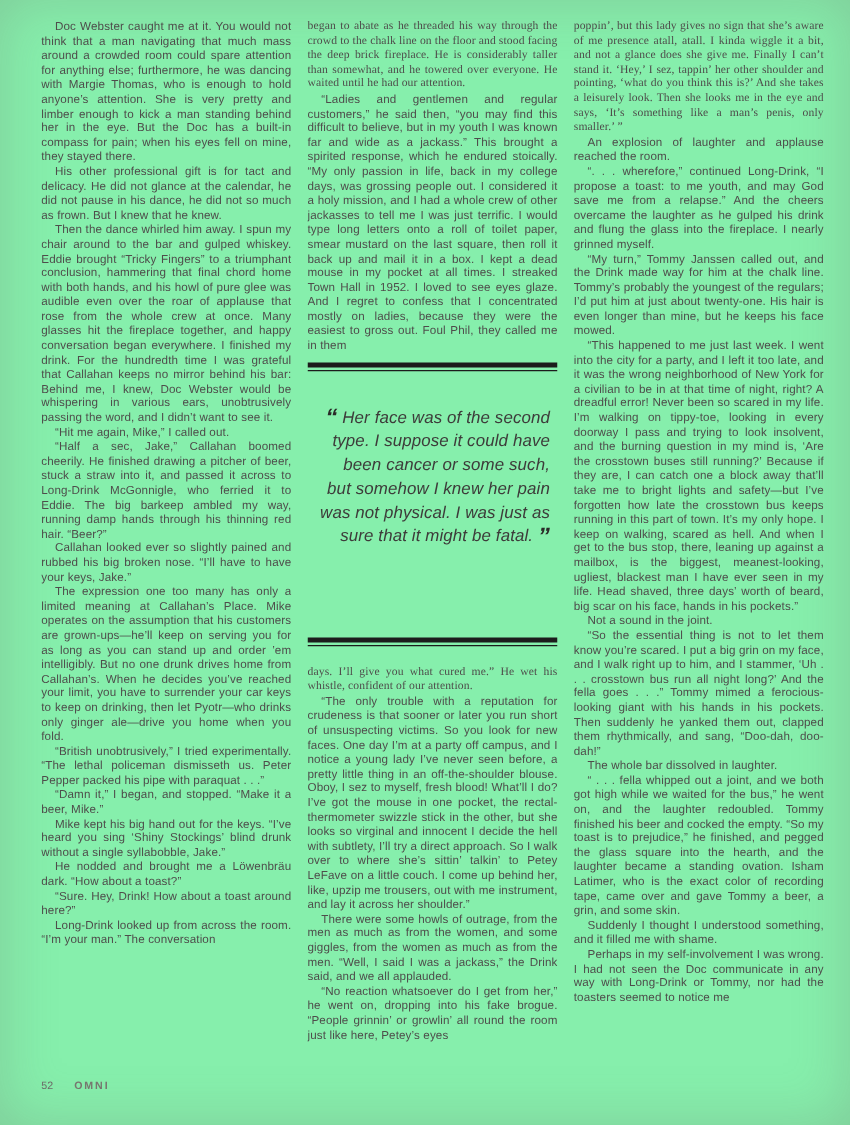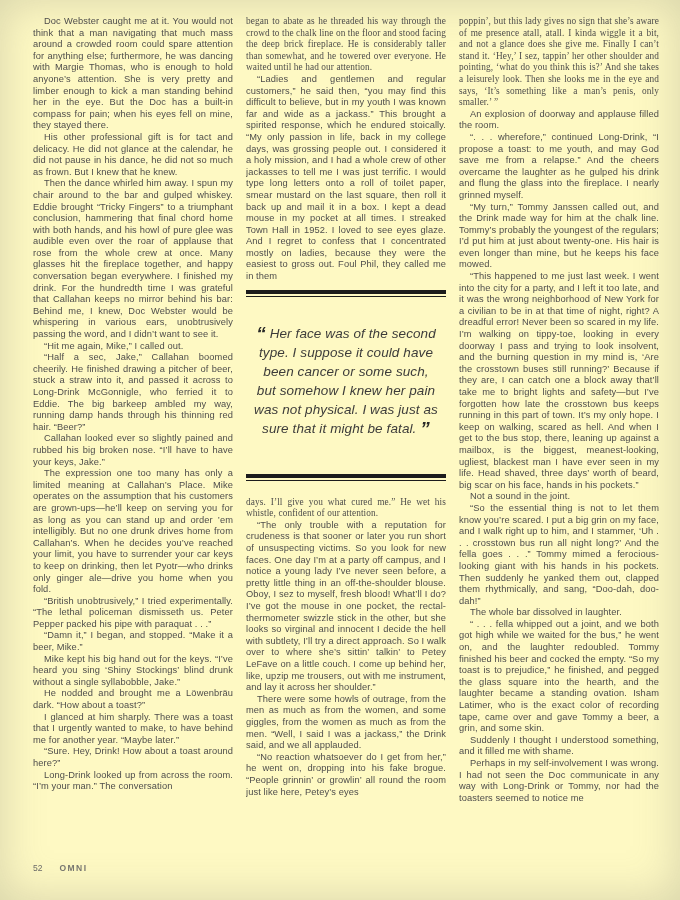--- a/index.html
+++ b/index.html
@@ -5,21 +5,21 @@
   html, body {
     margin: 0;
     padding: 0;
     background: #e8e7e3;
   }
   .page {
     position: relative;
     width: 680px;
     height: 900px;
     box-sizing: border-box;
-    background: #fef9c3;
+    background: #86efac;
     box-shadow: inset 0 0 45px rgba(110,110,105,0.28);
     padding: 16px 14px 0 33px;
     overflow: hidden;
     font-family: "Liberation Sans", "DejaVu Sans", sans-serif;
   }
   .columns {
     display: flex;
     gap: 13px;
     height: 846px;
     overflow: hidden;
@@ -49,26 +49,26 @@
   .rule .thin {
     height: 1px;
     background: #1c1c1c;
     margin-top: 2px;
   }
   .pullquote-block {
     margin-top: 7px;
   }
   .pullquote {
     font-style: italic;
-    text-align: center;
+    text-align: right;
     text-indent: 0;
     font-size: 13.5px;
     line-height: 19px;
     color: #3d3c3a;
-    padding: 27px 6px 36px 6px;
+    padding: 27px 6px 72px 6px;
   }
   .qmark {
     font-size: 19px;
     font-weight: bold;
     line-height: 0;
     vertical-align: -2px;
     color: #2a2a28;
   }
   .after-quote-space {
     height: 16px;
@@ -101,21 +101,20 @@
       <p>His other professional gift is for tact and delicacy. He did not glance at the calendar, he did not pause in his dance, he did not so much as frown. But I knew that he knew.</p>
       <p>Then the dance whirled him away. I spun my chair around to the bar and gulped whiskey. Eddie brought “Tricky Fingers” to a triumphant conclusion, hammering that final chord home with both hands, and his howl of pure glee was audible even over the roar of applause that rose from the whole crew at once. Many glasses hit the fireplace together, and happy conversation began everywhere. I finished my drink. For the hundredth time I was grateful that Callahan keeps no mirror behind his bar: Behind me, I knew, Doc Webster would be whispering in various ears, unobtrusively passing the word, and I didn’t want to see it.</p>
       <p>“Hit me again, Mike,” I called out.</p>
       <p>“Half a sec, Jake,” Callahan boomed cheerily. He finished drawing a pitcher of beer, stuck a straw into it, and passed it across to Long-Drink McGonnigle, who ferried it to Eddie. The big barkeep ambled my way, running damp hands through his thinning red hair. “Beer?”</p>
       <p>Callahan looked ever so slightly pained and rubbed his big broken nose. “I’ll have to have your keys, Jake.”</p>
       <p>The expression one too many has only a limited meaning at Callahan’s Place. Mike operates on the assumption that his customers are grown-ups—he’ll keep on serving you for as long as you can stand up and order ’em intelligibly. But no one drunk drives home from Callahan’s. When he decides you’ve reached your limit, you have to surrender your car keys to keep on drinking, then let Pyotr—who drinks only ginger ale—drive you home when you fold.</p>
       <p>“British unobtrusively,” I tried experimentally. “The lethal policeman dismisseth us. Peter Pepper packed his pipe with paraquat . . .”</p>
       <p>“Damn it,” I began, and stopped. “Make it a beer, Mike.”</p>
       <p>Mike kept his big hand out for the keys. “I’ve heard you sing ‘Shiny Stockings’ blind drunk without a single syllabobble, Jake.”</p>
       <p>He nodded and brought me a Löwenbräu dark. “How about a toast?”</p>
-      <p>I glanced at him sharply. There was a toast that I urgently wanted to make, to have behind me for another year. “Maybe later.”</p>
       <p>“Sure. Hey, Drink! How about a toast around here?”</p>
       <p>Long-Drink looked up from across the room. “I’m your man.” The conversation</p>
     </div>
 
     <div class="col">
       <p class="noindent">began to abate as he threaded his way through the crowd to the chalk line on the floor and stood facing the deep brick fireplace. He is considerably taller than somewhat, and he towered over everyone. He waited until he had our attention.</p>
       <p>“Ladies and gentlemen and regular customers,” he said then, “you may find this difficult to believe, but in my youth I was known far and wide as a jackass.” This brought a spirited response, which he endured stoically. “My only passion in life, back in my college days, was grossing people out. I considered it a holy mission, and I had a whole crew of other jackasses to tell me I was just terrific. I would type long letters onto a roll of toilet paper, smear mustard on the last square, then roll it back up and mail it in a box. I kept a dead mouse in my pocket at all times. I streaked Town Hall in 1952. I loved to see eyes glaze. And I regret to confess that I concentrated mostly on ladies, because they were the easiest to gross out. Foul Phil, they called me in them</p>
 
       <div class="pullquote-block">
         <div class="rule">
@@ -135,21 +134,21 @@
       </div>
 
       <p class="noindent">days. I’ll give you what cured me.” He wet his whistle, confident of our attention.</p>
       <p>“The only trouble with a reputation for crudeness is that sooner or later you run short of unsuspecting victims. So you look for new faces. One day I’m at a party off campus, and I notice a young lady I’ve never seen before, a pretty little thing in an off-the-shoulder blouse. Oboy, I sez to myself, fresh blood! What’ll I do? I’ve got the mouse in one pocket, the rectal-thermometer swizzle stick in the other, but she looks so virginal and innocent I decide the hell with subtlety, I’ll try a direct approach. So I walk over to where she’s sittin’ talkin’ to Petey LeFave on a little couch. I come up behind her, like, upzip me trousers, out with me instrument, and lay it across her shoulder.”</p>
       <p>There were some howls of outrage, from the men as much as from the women, and some giggles, from the women as much as from the men. “Well, I said I was a jackass,” the Drink said, and we all applauded.</p>
       <p>“No reaction whatsoever do I get from her,” he went on, dropping into his fake brogue. “People grinnin’ or growlin’ all round the room just like here, Petey’s eyes</p>
     </div>
 
     <div class="col">
       <p class="noindent">poppin’, but this lady gives no sign that she’s aware of me presence atall, atall. I kinda wiggle it a bit, and not a glance does she give me. Finally I can’t stand it. ‘Hey,’ I sez, tappin’ her other shoulder and pointing, ‘what do you think this is?’ And she takes a leisurely look. Then she looks me in the eye and says, ‘It’s something like a man’s penis, only smaller.’ ”</p>
-      <p>An explosion of doorway and applause filled the room.</p>
+      <p>An explosion of laughter and applause reached the room.</p>
       <p>“. . . wherefore,” continued Long-Drink, “I propose a toast: to me youth, and may God save me from a relapse.” And the cheers overcame the laughter as he gulped his drink and flung the glass into the fireplace. I nearly grinned myself.</p>
       <p>“My turn,” Tommy Janssen called out, and the Drink made way for him at the chalk line. Tommy’s probably the youngest of the regulars; I’d put him at just about twenty-one. His hair is even longer than mine, but he keeps his face mowed.</p>
       <p>“This happened to me just last week. I went into the city for a party, and I left it too late, and it was the wrong neighborhood of New York for a civilian to be in at that time of night, right? A dreadful error! Never been so scared in my life. I’m walking on tippy-toe, looking in every doorway I pass and trying to look insolvent, and the burning question in my mind is, ‘Are the crosstown buses still running?’ Because if they are, I can catch one a block away that’ll take me to bright lights and safety—but I’ve forgotten how late the crosstown bus keeps running in this part of town. It’s my only hope. I keep on walking, scared as hell. And when I get to the bus stop, there, leaning up against a mailbox, is the biggest, meanest-looking, ugliest, blackest man I have ever seen in my life. Head shaved, three days’ worth of beard, big scar on his face, hands in his pockets.”</p>
       <p>Not a sound in the joint.</p>
       <p>“So the essential thing is not to let them know you’re scared. I put a big grin on my face, and I walk right up to him, and I stammer, ‘Uh . . . crosstown bus run all night long?’ And the fella goes . . .” Tommy mimed a ferocious-looking giant with his hands in his pockets. Then suddenly he yanked them out, clapped them rhythmically, and sang, “Doo-dah, doo-dah!”</p>
       <p>The whole bar dissolved in laughter.</p>
       <p>“ . . . fella whipped out a joint, and we both got high while we waited for the bus,” he went on, and the laughter redoubled. Tommy finished his beer and cocked the empty. “So my toast is to prejudice,” he finished, and pegged the glass square into the hearth, and the laughter became a standing ovation. Isham Latimer, who is the exact color of recording tape, came over and gave Tommy a beer, a grin, and some skin.</p>
       <p>Suddenly I thought I understood something, and it filled me with shame.</p>
       <p>Perhaps in my self-involvement I was wrong. I had not seen the Doc communicate in any way with Long-Drink or Tommy, nor had the toasters seemed to notice me</p>
     </div>

